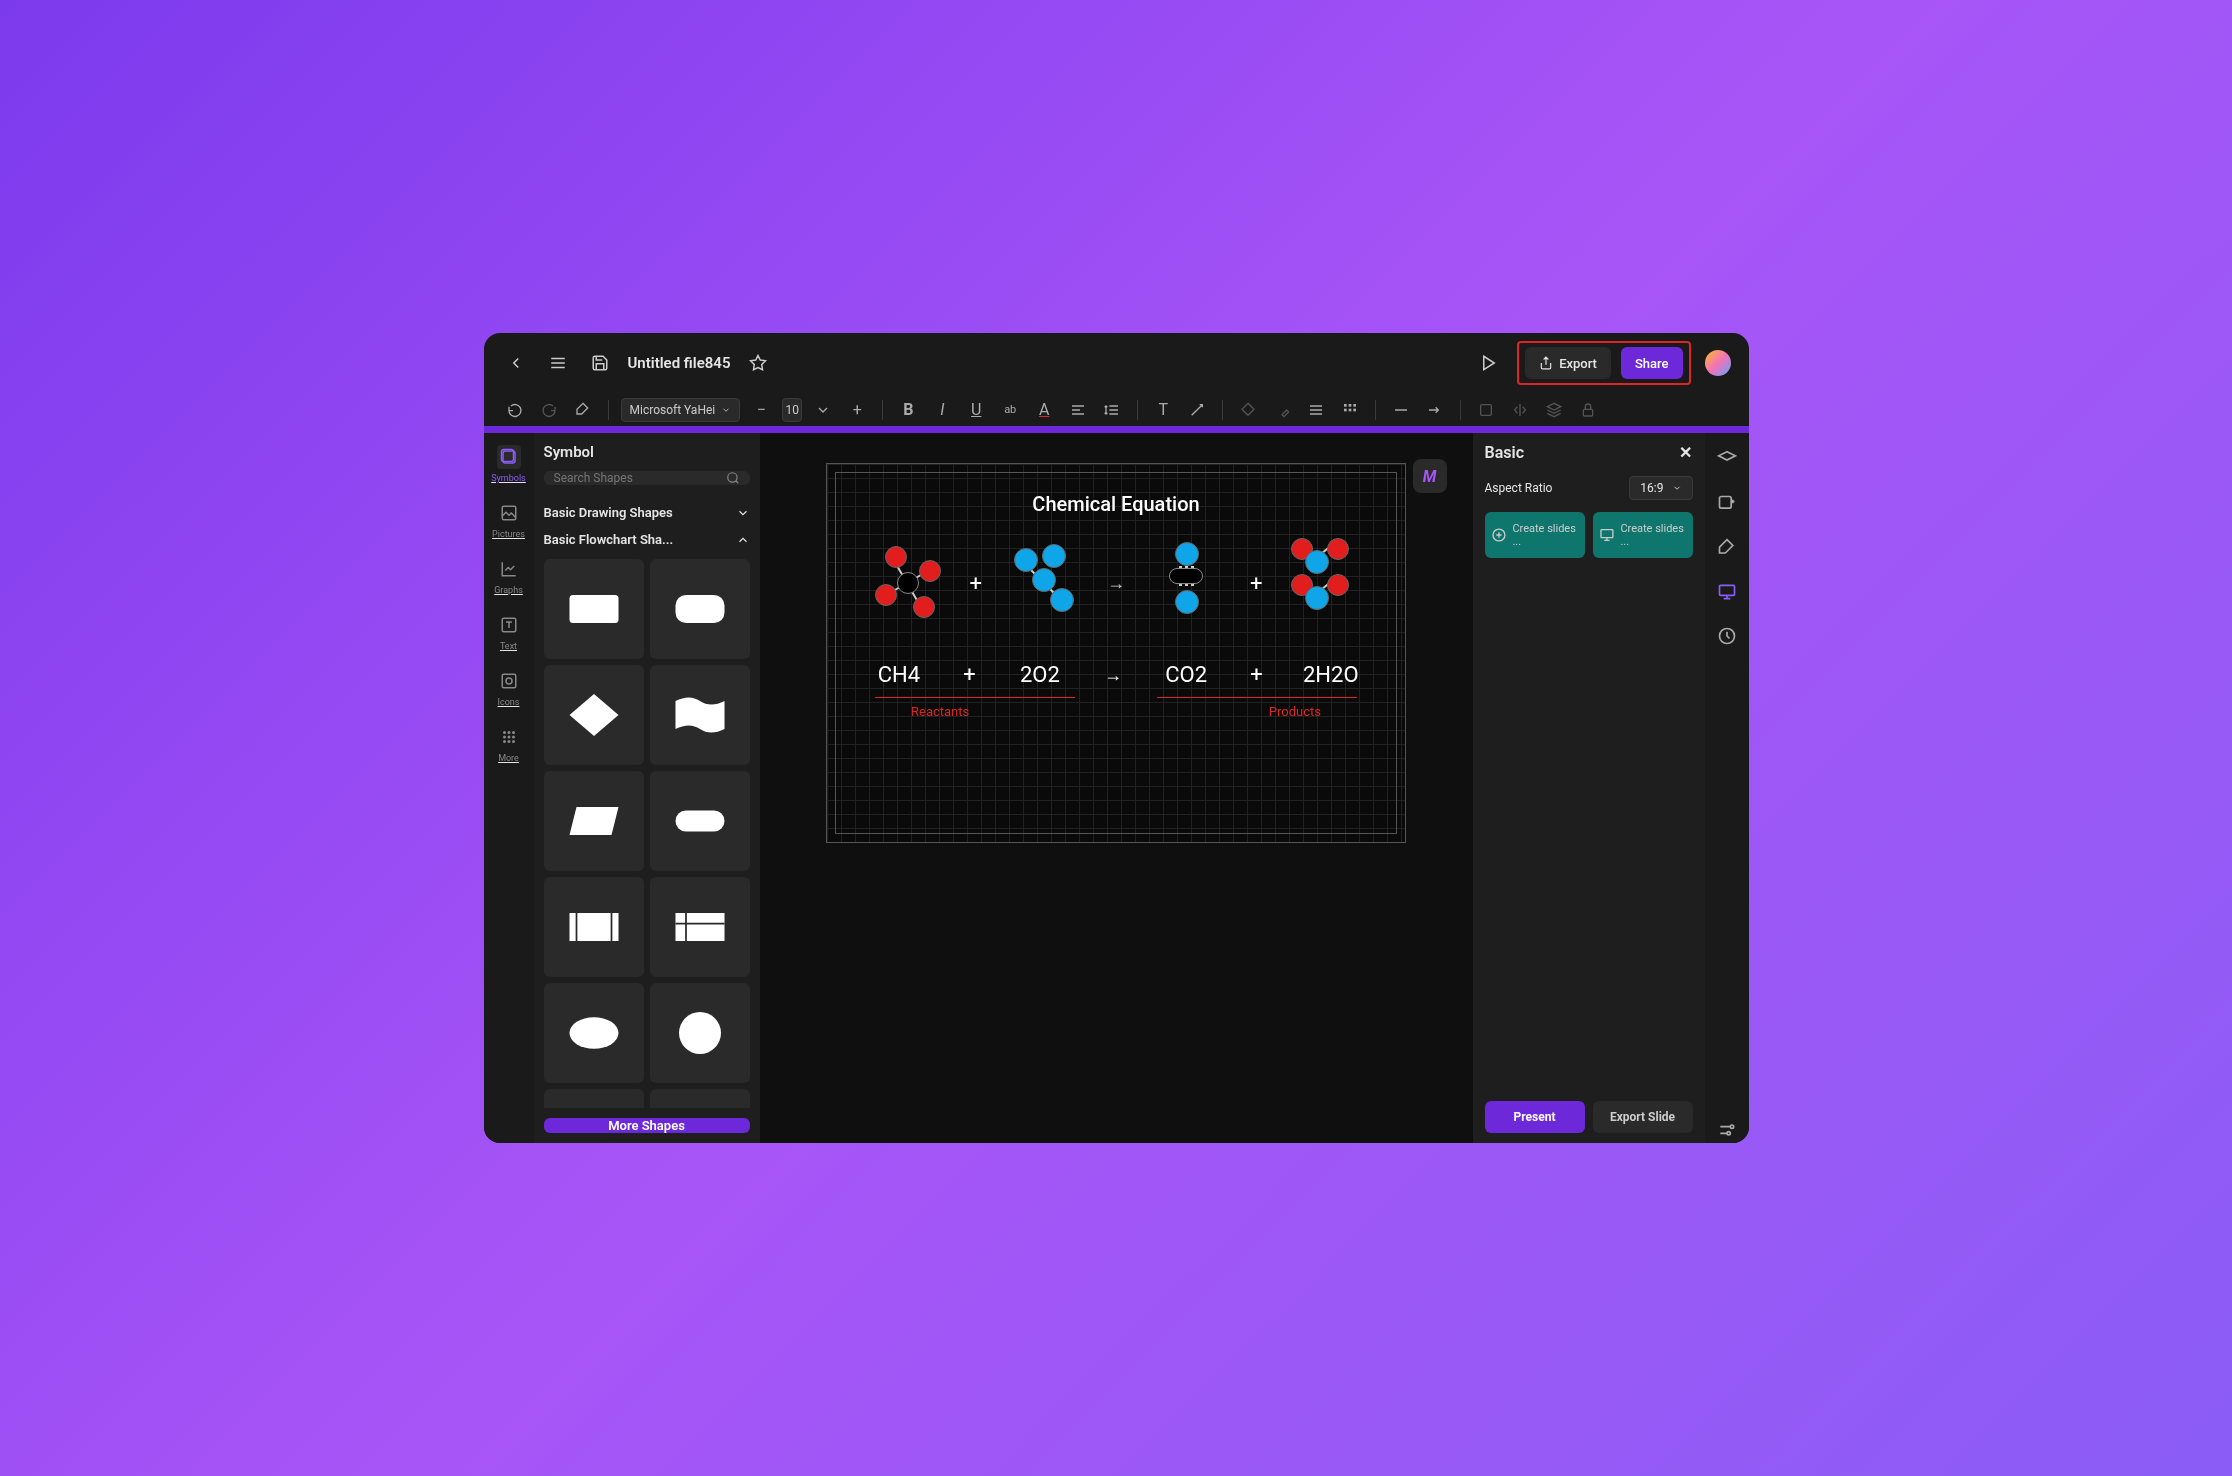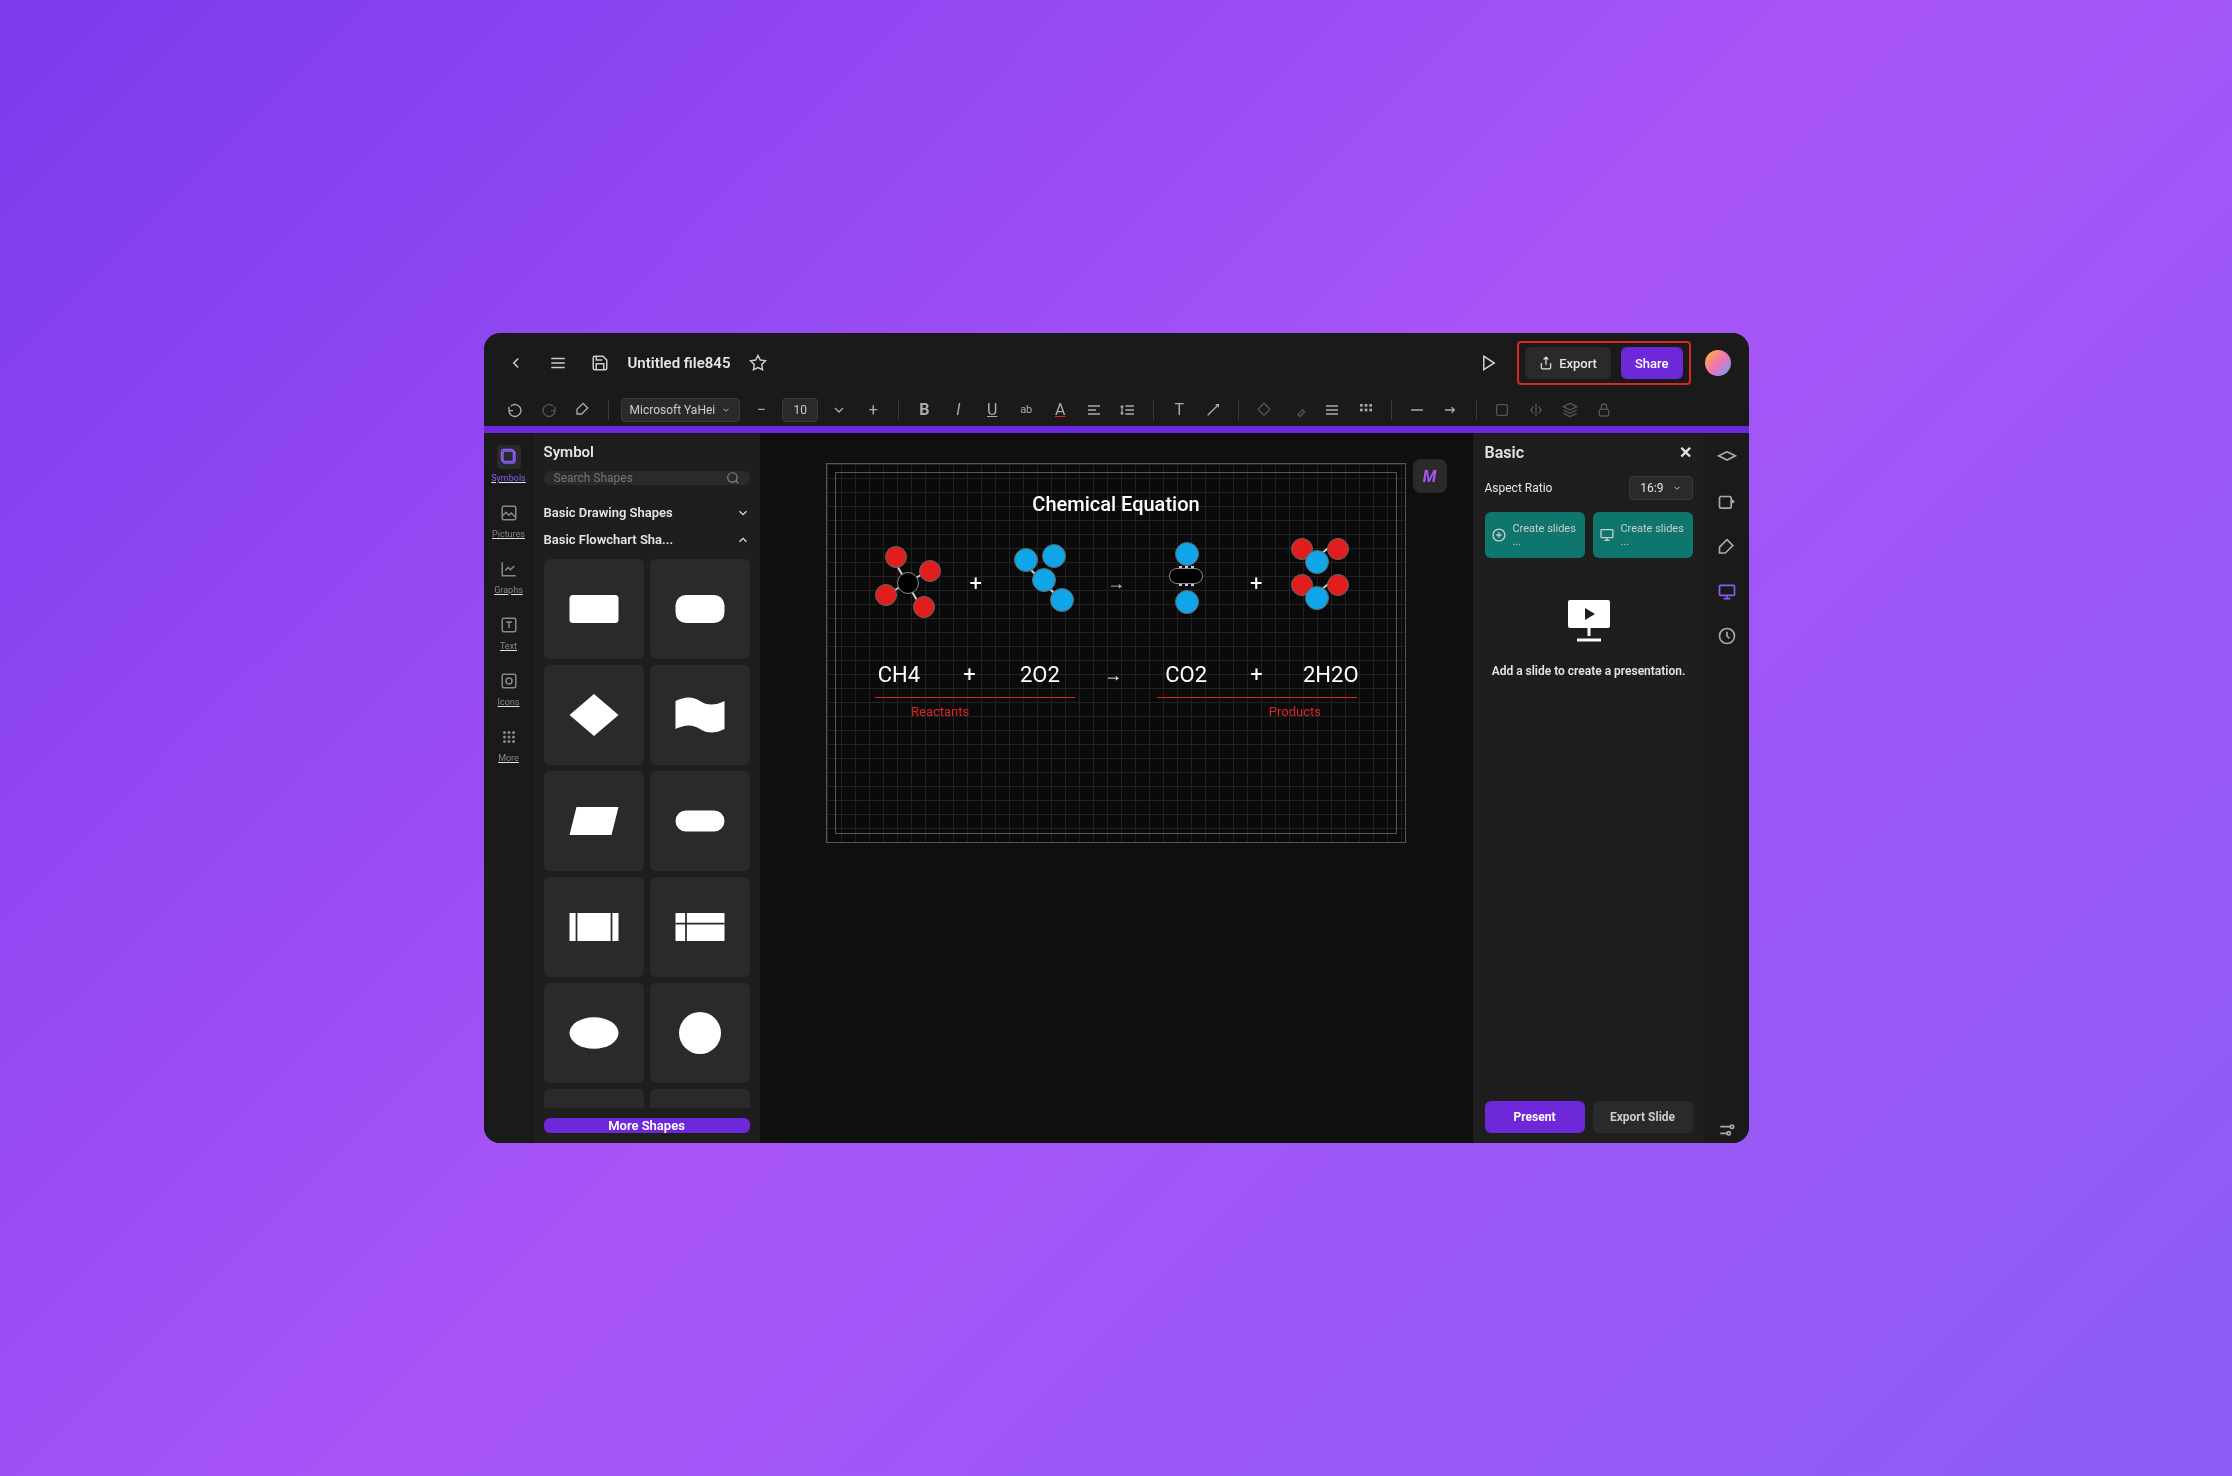--- a/index.html
+++ b/index.html
@@ -13,21 +13,21 @@
 .btn { height:32px; padding:0 14px; border-radius:6px; display:flex; align-items:center; gap:6px; font-size:13px; cursor:pointer; font-weight:500; }
 .btn-dark { background:#2a2a2a; color:#e5e5e5; }
 .btn-primary { background:#6d28d9; color:#fff; }
 .avatar { width:26px; height:26px; border-radius:50%; background:linear-gradient(135deg,#fbbf24,#f472b6,#60a5fa); }
 .highlight-box { border:2px solid #dc2626; border-radius:4px; padding:4px 6px; display:flex; gap:10px; align-items:center; }
 .toolbar { height:40px; display:flex; align-items:center; padding:0 18px; gap:8px; border-bottom:7px solid #6d28d9; }
 .tb-btn { width:26px; height:26px; display:flex; align-items:center; justify-content:center; color:#aaa; cursor:pointer; border-radius:4px; }
 .tb-btn svg { width:16px; height:16px; }
 .tb-sep { width:1px; height:20px; background:#3a3a3a; margin:0 4px; }
 .font-select { background:#2a2a2a; border:1px solid #3a3a3a; border-radius:4px; padding:2px 8px; font-size:12px; color:#ccc; display:flex; align-items:center; gap:6px; height:24px; }
-.size-box { background:#2a2a2a; border:1px solid #3a3a3a; width:36px; height:24px; text-align:center; font-size:12px; color:#ccc; border-radius:4px; display:flex; align-items:center; justify-content:center; }
+.size-box { background:#2a2a2a; border:1px solid #3a3a3a; width:20px; height:24px; text-align:center; font-size:12px; color:#ccc; border-radius:4px; display:flex; align-items:center; justify-content:center; }
 .main { flex:1; display:flex; overflow:hidden; }
 .leftrail { width:50px; background:#1a1a1a; display:flex; flex-direction:column; align-items:center; padding-top:12px; gap:18px;text-decoration:underline; }
 .rail-item { display:flex; flex-direction:column; align-items:center; gap:4px; cursor:pointer; color:#888; width:40px; }
 .rail-item.active { color:#8b5cf6; }
 .rail-item .ricon { width:24px; height:24px; border-radius:4px; display:flex; align-items:center; justify-content:center; }
 .rail-item.active .ricon { background:#2a2a2a; }
 .rail-item span { font-size:9px; }
 .shapes-panel { width:226px; background:#1e1e1e; display:flex; flex-direction:column; padding:10px; }
 .panel-title { font-weight:600; font-size:15px; margin-bottom:10px; }
 .search-box { background:#2a2a2a; border-radius:6px; height:32px; display:flex; align-items:center; padding:0 10px; margin-bottom:14px; }
@@ -578,30 +578,20 @@
           <span>Create slides ...</span>
         </div>
         <div class="create-btn">
           <svg width="18" height="18" viewBox="0 0 24 24" fill="none" stroke="currentColor" stroke-width="2">
               <rect x="3" y="4" width="18" height="12" rx="1"></rect>
               <path d="M12 16v4M8 20h8"></path>
             </svg>
           <span>Create slides ...</span>
         </div>
       </div>
-      <div class="empty-state">
-        <div class="eicon">
-          <svg width="50" height="44" viewBox="0 0 50 44" fill="#fff">
-              <rect x="4" y="2" width="42" height="28" rx="2"></rect>
-              <path d="M25 30 v8 M13 42 h24" stroke="#fff" stroke-width="3"></path>
-              <path d="M21 10 v12 l10-6 z" fill="#1e1e1e"></path>
-            </svg>
-        </div>
-        <p>Add a slide to create a presentation.</p>
-      </div>
       <div class="rp-foot">
         <button class="present-btn">Present</button>
         <button class="export-btn">Export Slide</button>
       </div>
     </div>
 
     <div class="rightrail">
       <div class="rr-btn">
           <svg viewBox="0 0 24 24" width="20" height="20" fill="none" stroke="currentColor" stroke-width="2">
             <path d="M12 2L2 7l10 5 10-5-10-5z"></path>

